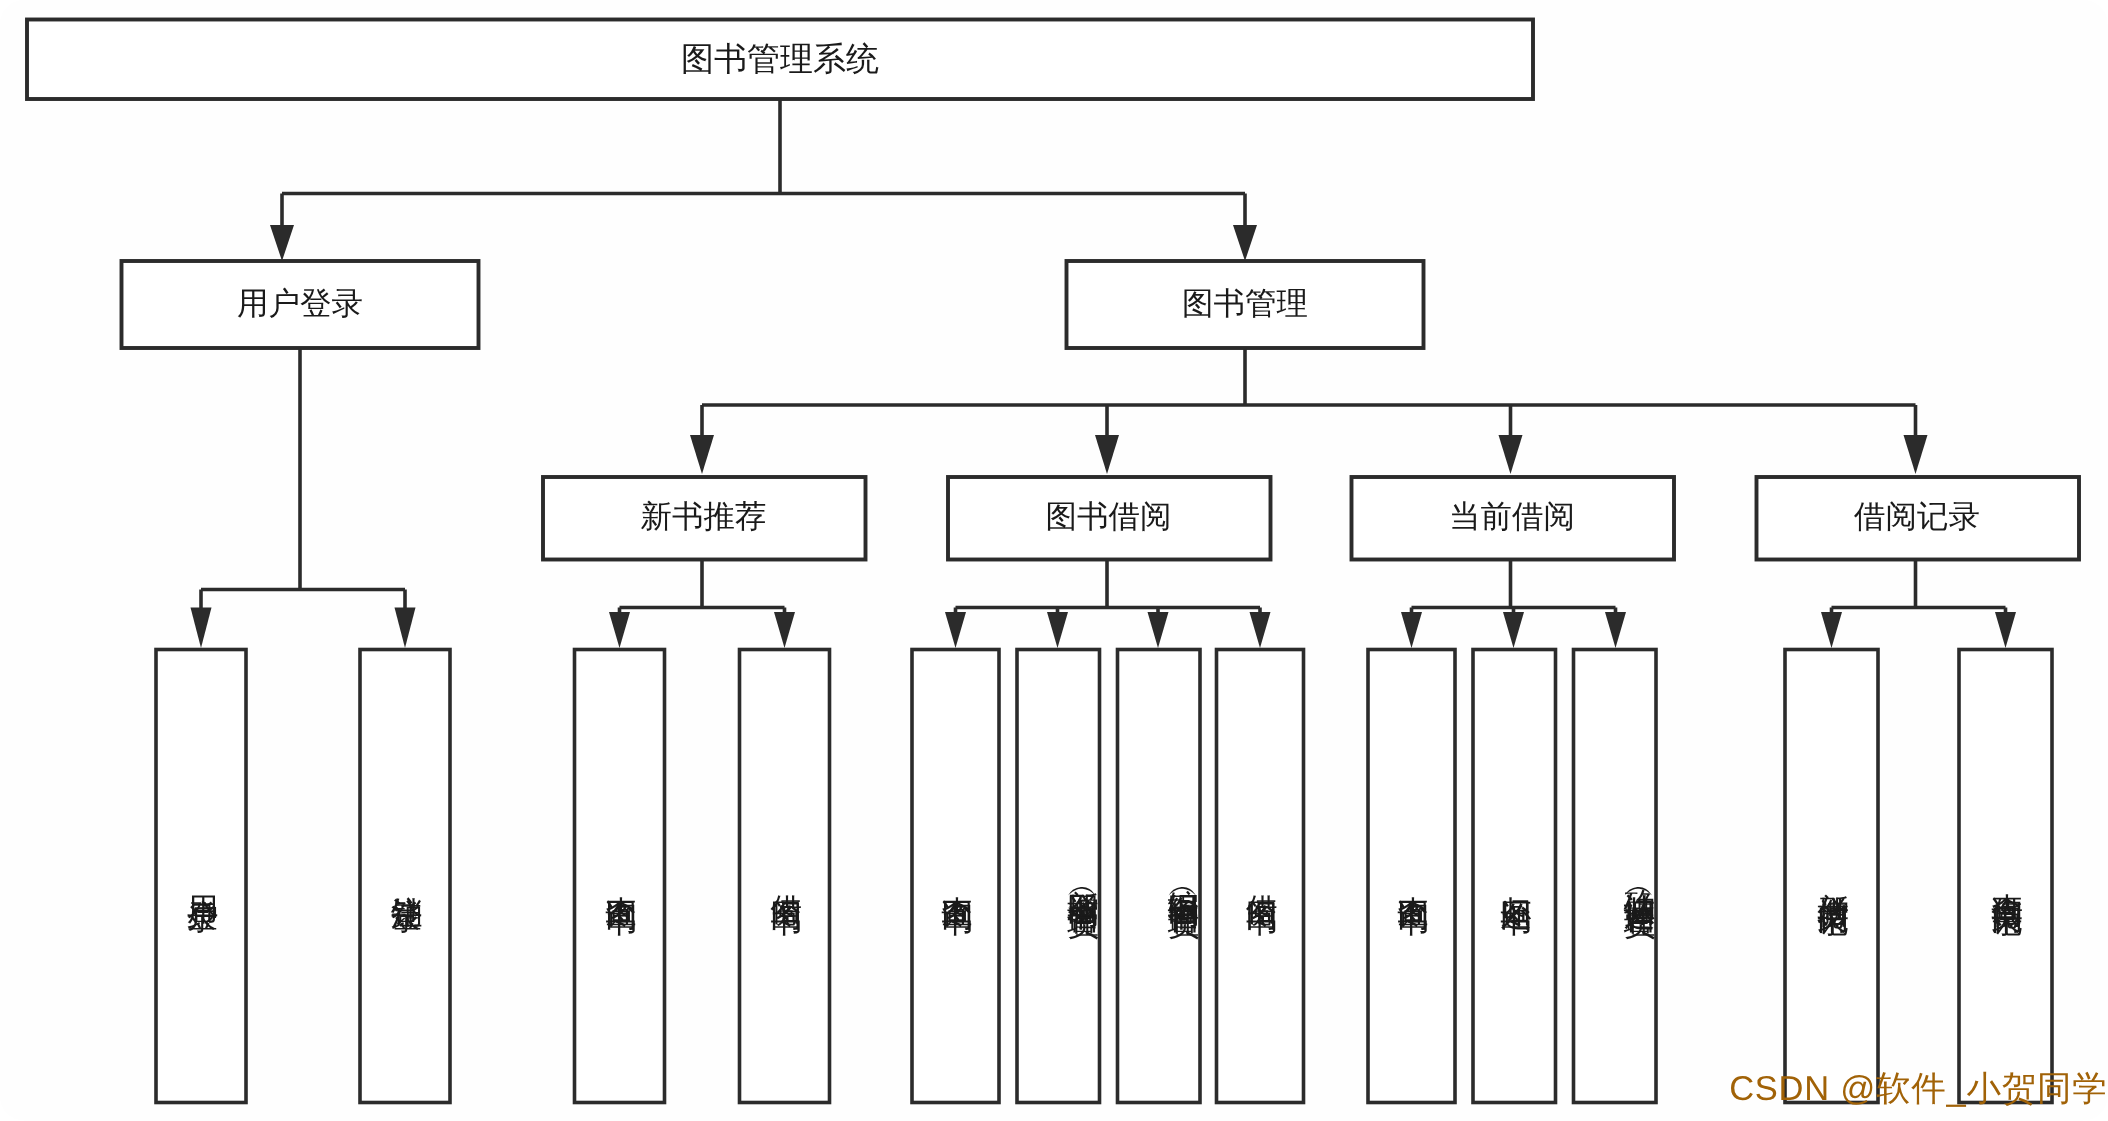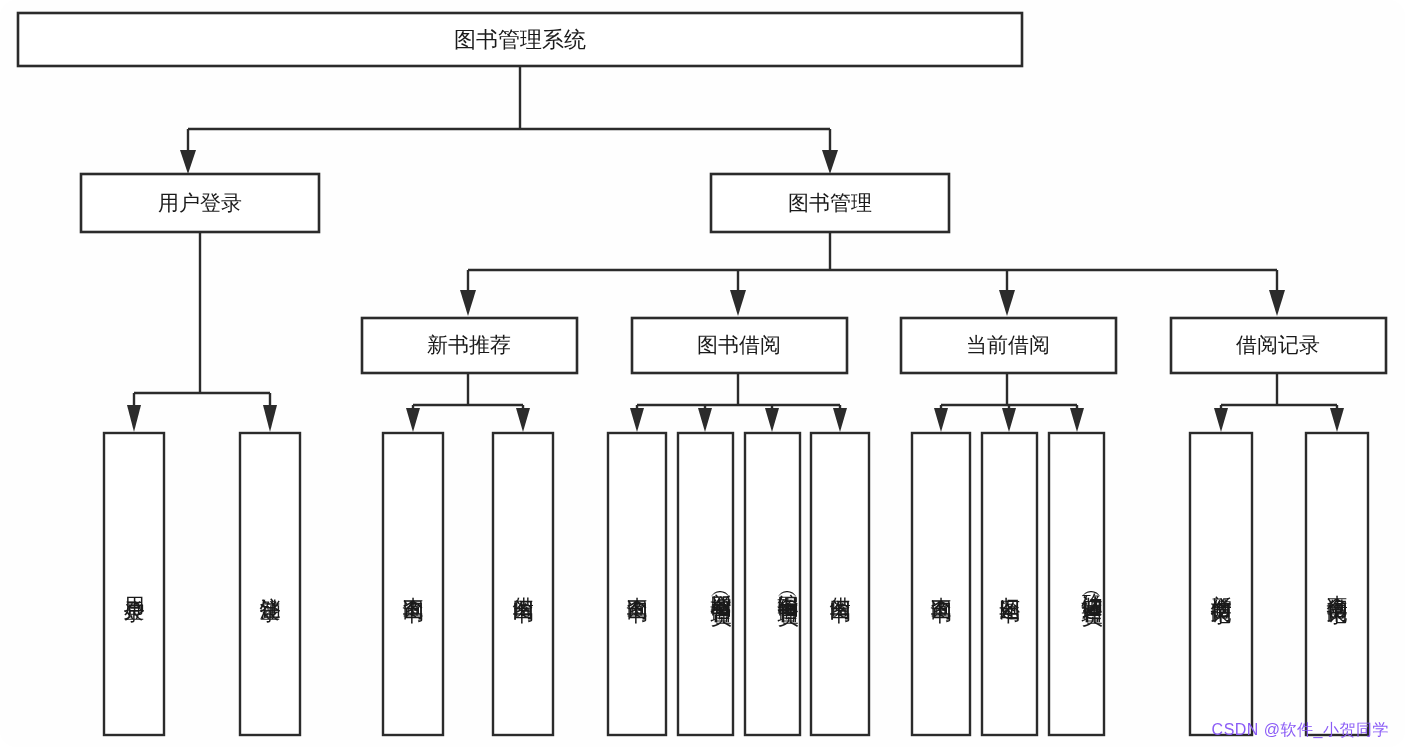--- a/index.html
+++ b/index.html
@@ -66,25 +66,25 @@
     text-orientation: upright;
     letter-spacing: 2px;
     display: flex;
     align-items: center;
     justify-content: center;
     white-space: nowrap;
     pointer-events: none;
   }
   #watermark {
     position: absolute;
-    right: 16px;
+    right: 0;
     bottom: 6px;
     font-family: "Liberation Sans", "DejaVu Sans", sans-serif;
-    font-size: 16px;
-    color: #8b5cf6;
+    font-size: 23px;
+    color: #a16207;
     letter-spacing: 0.5px;
     white-space: nowrap;
   }
 </style>
 </head>
 <body>
 
 <div id="diagram-root">
 
   <svg id="flow-svg" viewBox="0 0 1405 747">

